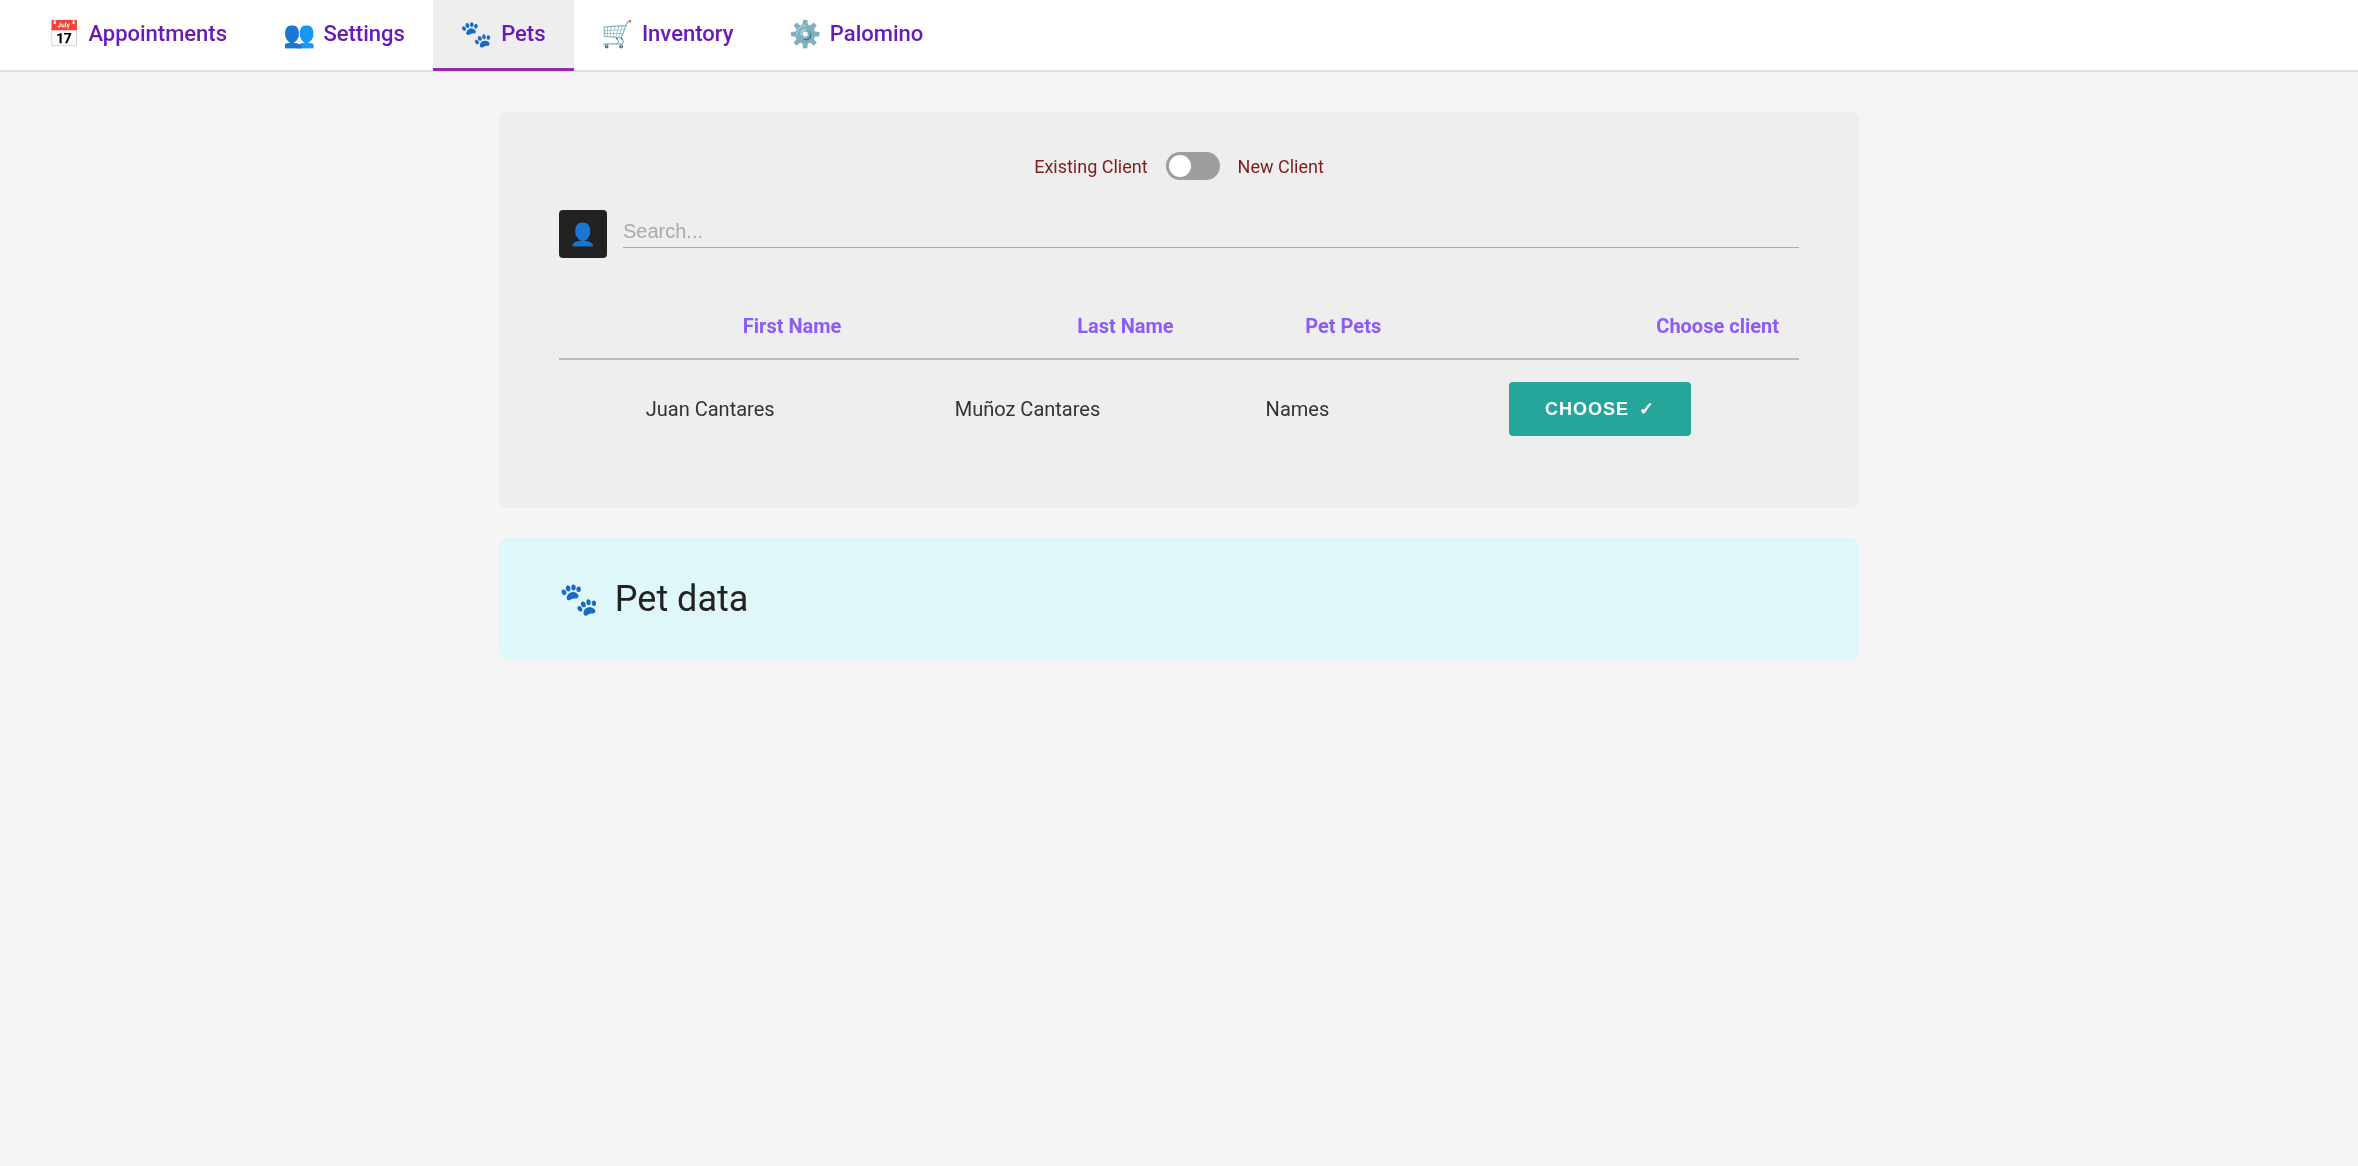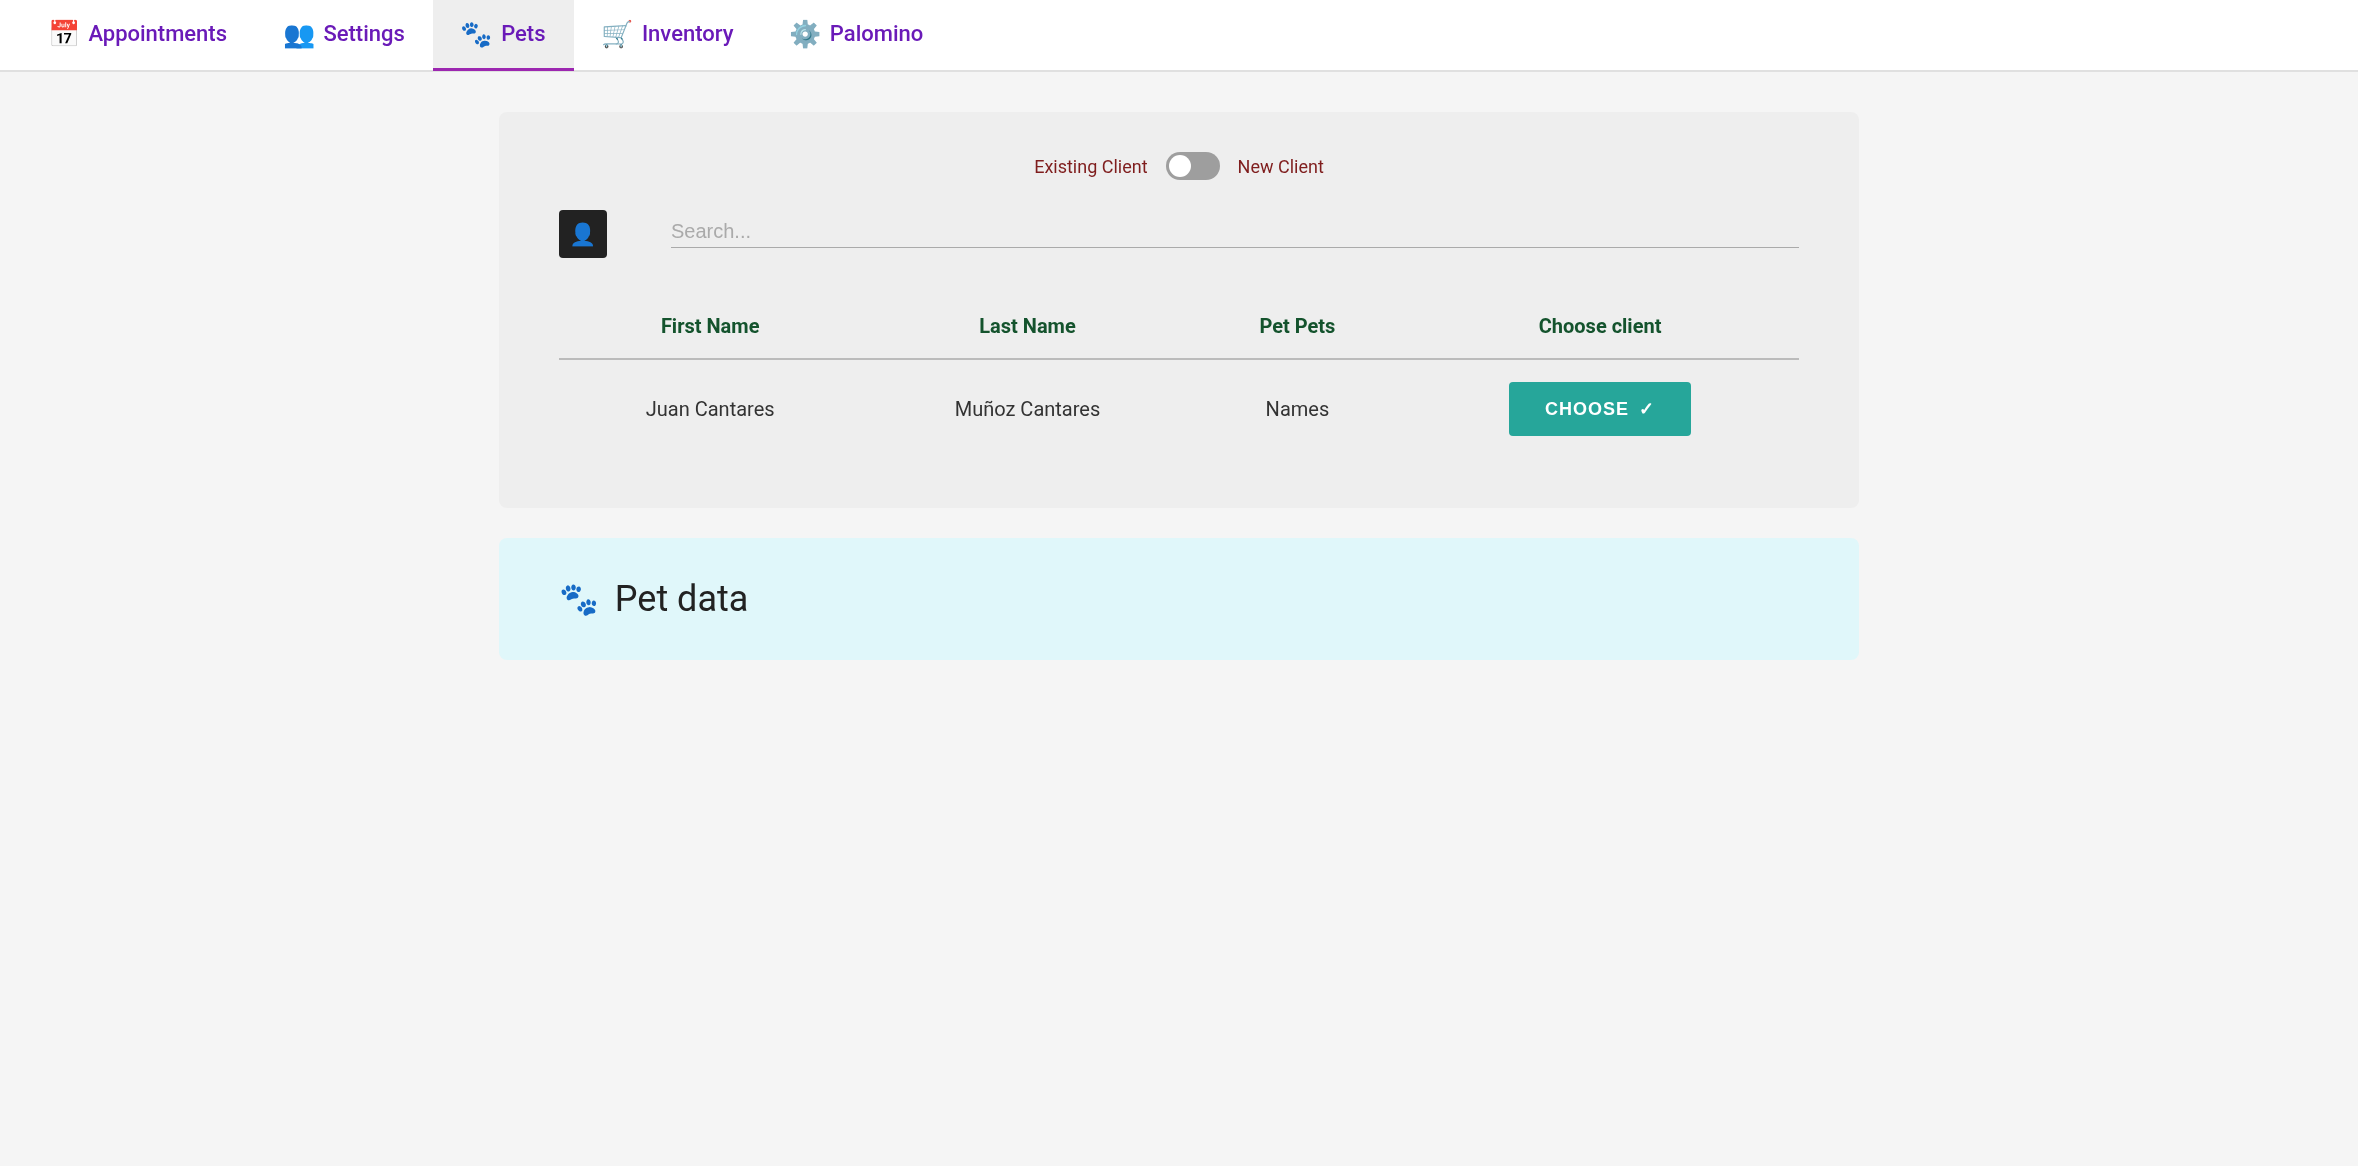--- a/index.html
+++ b/index.html
@@ -109,21 +109,20 @@
       align-items: center;
       justify-content: center;
       color: #fff;
       font-size: 22px;
       flex-shrink: 0;
     }
     .search-input-wrap {
       flex: 1;
       border-bottom: 1px solid #aaa;
       padding-bottom: 4px;
-      margin-left: 48px;
     }
     .search-input-wrap input {
       width: 100%;
       border: none;
       background: transparent;
       font-size: 20px;
       color: #999;
       outline: none;
     }
     .search-input-wrap input::placeholder { color: #aaa; }
@@ -132,24 +131,24 @@
     .client-table {
       width: 100%;
       border-collapse: collapse;
       margin-top: 10px;
     }
     .client-table thead tr {
       border-bottom: 2px solid #bbb;
     }
     .client-table th {
       padding: 16px 20px 20px 20px;
-      text-align: center;
+      text-align: right;
       font-size: 20px;
       font-weight: 700;
-      color: #14532d;
+      color: #8b5cf6;
     }
     .client-table td {
       padding: 22px 20px;
       text-align: center;
       font-size: 20px;
       color: #333;
     }
     .client-table tbody tr {
       border-bottom: 1px solid #ddd;
     }

